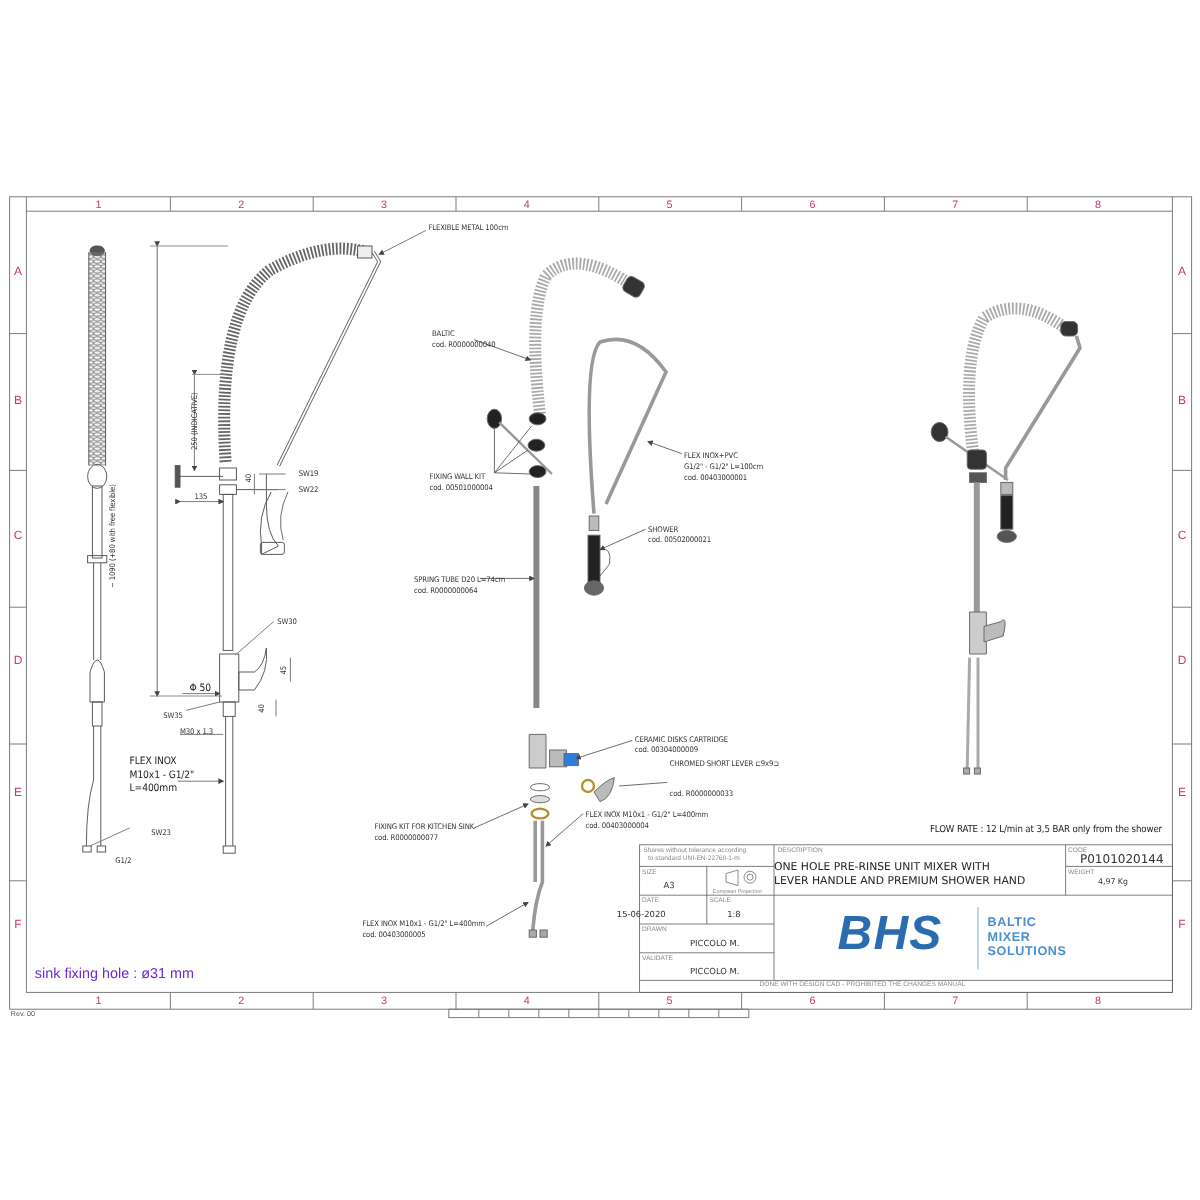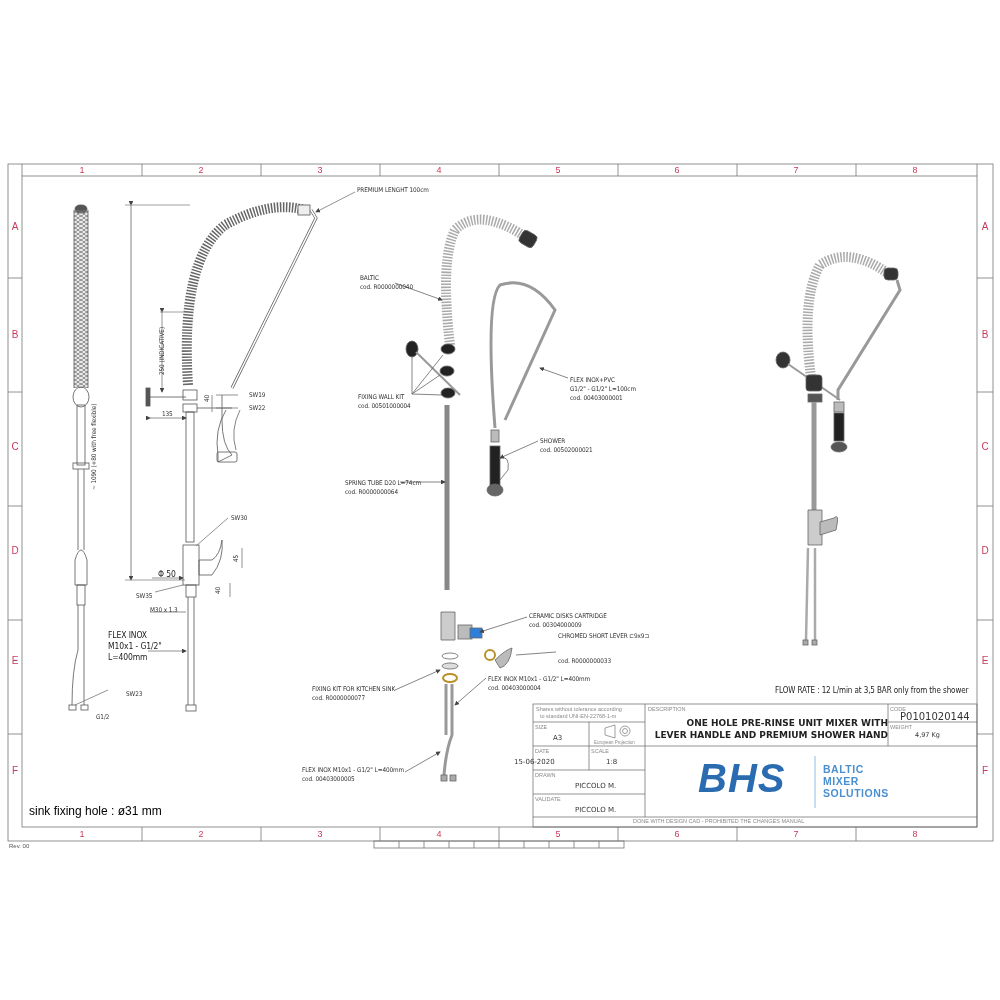--- a/index.html
+++ b/index.html
@@ -4,24 +4,24 @@
 <style>
   html, body { margin:0; padding:0; background:#ffffff; }
   body { width:1000px; height:1000px; position:relative; overflow:hidden; font-family:"Liberation Sans", sans-serif; }
   #sheet { position:absolute; left:0; top:0; width:1000px; height:1000px; }
   .lbl { position:absolute; font-family:"DejaVu Sans Condensed","DejaVu Sans", sans-serif; font-size:6.4px; color:#333; line-height:8px; white-space:nowrap; letter-spacing:-0.1px; }
   .lbl-big { font-size:8.5px; line-height:10px; color:#222; }
   .grid-num { position:absolute; font-family:"Liberation Sans", sans-serif; font-size:9px; color:#c83a5a; text-align:center; width:20px; }
   .grid-let { position:absolute; font-family:"Liberation Sans", sans-serif; font-size:10px; color:#c83a5a; width:14px; text-align:center; }
   .tb-small { position:absolute; font-family:"Liberation Sans", sans-serif; font-size:5.5px; color:#8a8a8a; white-space:nowrap; }
   .tb-val { position:absolute; font-family:"DejaVu Sans", sans-serif; font-size:7px; color:#333; white-space:nowrap; }
-  .desc { position:absolute; font-family:"DejaVu Sans", sans-serif; font-size:9px; color:#222; text-align:right; line-height:12px;font-weight:bold; }
+  .desc { position:absolute; font-family:"DejaVu Sans", sans-serif; font-size:9px; color:#222; text-align:left; line-height:12px; }
   .bhs-logo { position:absolute; font-family:"Liberation Sans", sans-serif; font-weight:bold; font-style:italic; color:#2b6cb0; font-size:40px; letter-spacing:1px; }
   .bhs-sub { position:absolute; font-family:"Liberation Sans", sans-serif; font-weight:bold; color:#4a8fd0; font-size:10.5px; line-height:12px; letter-spacing:0.5px; }
-  .sink-note { position:absolute; font-family:"Liberation Sans", sans-serif; font-size:12px; color:#000000; }
+  .sink-note { position:absolute; font-family:"Liberation Sans", sans-serif; font-size:12px; color:#6d28d9; }
   .rev { position:absolute; font-family:"Liberation Sans", sans-serif; font-size:6px; color:#555; }
 </style>
 </head>
 <body>
 
 <div id="sheet">
 
   <svg width="1000" height="1000" viewBox="0 0 1000 1000" style="position:absolute;left:0;top:0">
     <defs>
       <linearGradient id="metal" x1="0" x2="1" y1="0" y2="0">
@@ -252,21 +252,21 @@
   <div class="grid-let" style="left:978px;top:655px">E</div>
   <div class="grid-let" style="left:978px;top:765px">F</div>
 
   <div class="lbl" style="left:90px;top:490px;transform:rotate(-90deg);transform-origin:left top;">~ 1090 (+80 with free flexible)</div>
   <div class="lbl lbl-big" style="left:108px;top:630px">FLEX INOX</div>
   <div class="lbl lbl-big" style="left:108px;top:641px">M10x1 - G1/2"</div>
   <div class="lbl lbl-big" style="left:108px;top:652px">L=400mm</div>
   <div class="lbl" style="left:126px;top:690px">SW23</div>
   <div class="lbl" style="left:96px;top:713px">G1/2</div>
 
-  <div class="lbl" style="left:357px;top:186px">PREMIUM LENGHT 100cm</div>
+  <div class="lbl" style="left:357px;top:186px">FLEXIBLE METAL 100cm</div>
   <div class="lbl" style="left:158px;top:375px;transform:rotate(-90deg);transform-origin:left top;">250 (INDICATIVE)</div>
   <div class="lbl" style="left:203px;top:402px;transform:rotate(-90deg);transform-origin:left top;">40</div>
   <div class="lbl" style="left:249px;top:391px">SW19</div>
   <div class="lbl" style="left:249px;top:404px">SW22</div>
   <div class="lbl" style="left:162px;top:410px">135</div>
   <div class="lbl" style="left:231px;top:514px">SW30</div>
   <div class="lbl" style="left:232px;top:562px;transform:rotate(-90deg);transform-origin:left top;">45</div>
   <div class="lbl lbl-big" style="left:158px;top:569px">Φ 50</div>
   <div class="lbl" style="left:214px;top:594px;transform:rotate(-90deg);transform-origin:left top;">40</div>
   <div class="lbl" style="left:136px;top:592px">SW35</div>

